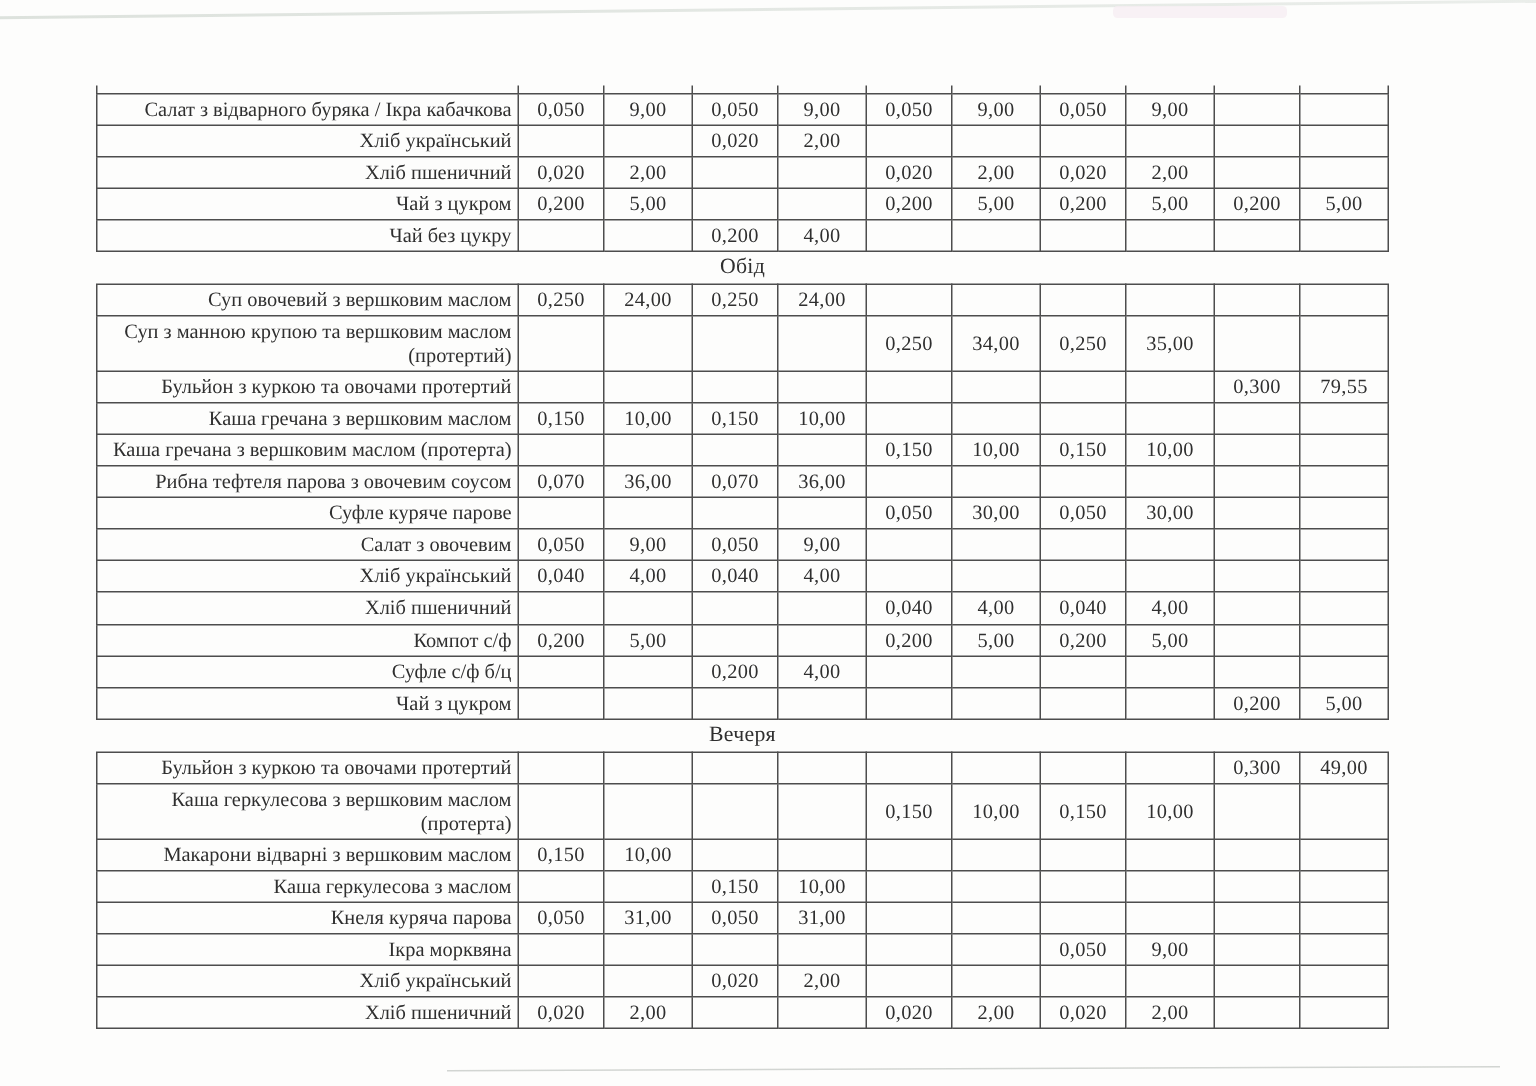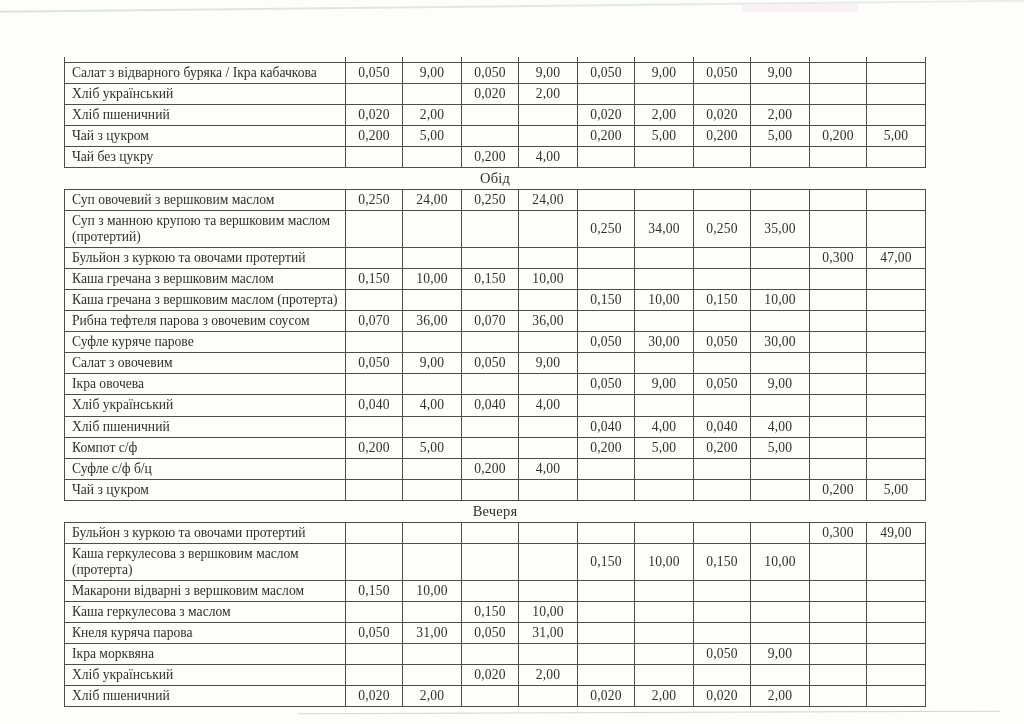--- a/index.html
+++ b/index.html
@@ -25,21 +25,21 @@
   table.menu {
     position:absolute; left:64px; top:57px; width:861px;
     border-collapse:collapse; table-layout:fixed;
   }
   table.menu td {
     border:1px solid #4d4d4d; vertical-align:middle;
     overflow:hidden;
   }
   tr.cut-row td { border-top:none; height:5px; padding:0; }
   td.name-cell {
-    text-align:left; padding:2px 4px 2px 7px;
+    text-align:right; padding:2px 4px 2px 7px;
     font-size:13.6px; line-height:1.18;
   }
   td.num-cell {
     text-align:center; padding:2px 1px;
     font-size:13.6px; letter-spacing:.2px; white-space:nowrap;
   }
   tr.section-row td {
     border-left:none; border-right:none;
     text-align:center; font-weight:normal; font-size:14.5px;
     padding:2px 0; letter-spacing:.2px;
@@ -181,21 +181,21 @@
           <td class="name-cell">Бульйон з куркою та овочами протертий</td>
           <td class="num-cell"></td>
           <td class="num-cell"></td>
           <td class="num-cell"></td>
           <td class="num-cell"></td>
           <td class="num-cell"></td>
           <td class="num-cell"></td>
           <td class="num-cell"></td>
           <td class="num-cell"></td>
           <td class="num-cell">0,300</td>
-          <td class="num-cell">47,00</td>
+          <td class="num-cell">79,55</td>
         </tr>
         <tr>
           <td class="name-cell">Каша гречана з вершковим маслом</td>
           <td class="num-cell">0,150</td>
           <td class="num-cell">10,00</td>
           <td class="num-cell">0,150</td>
           <td class="num-cell">10,00</td>
           <td class="num-cell"></td>
           <td class="num-cell"></td>
           <td class="num-cell"></td>
@@ -249,33 +249,20 @@
           <td class="num-cell">0,050</td>
           <td class="num-cell">9,00</td>
           <td class="num-cell"></td>
           <td class="num-cell"></td>
           <td class="num-cell"></td>
           <td class="num-cell"></td>
           <td class="num-cell"></td>
           <td class="num-cell"></td>
         </tr>
         <tr>
-          <td class="name-cell">Ікра овочева</td>
-          <td class="num-cell"></td>
-          <td class="num-cell"></td>
-          <td class="num-cell"></td>
-          <td class="num-cell"></td>
-          <td class="num-cell">0,050</td>
-          <td class="num-cell">9,00</td>
-          <td class="num-cell">0,050</td>
-          <td class="num-cell">9,00</td>
-          <td class="num-cell"></td>
-          <td class="num-cell"></td>
-        </tr>
-        <tr>
           <td class="name-cell">Хліб український</td>
           <td class="num-cell">0,040</td>
           <td class="num-cell">4,00</td>
           <td class="num-cell">0,040</td>
           <td class="num-cell">4,00</td>
           <td class="num-cell"></td>
           <td class="num-cell"></td>
           <td class="num-cell"></td>
           <td class="num-cell"></td>
           <td class="num-cell"></td>

